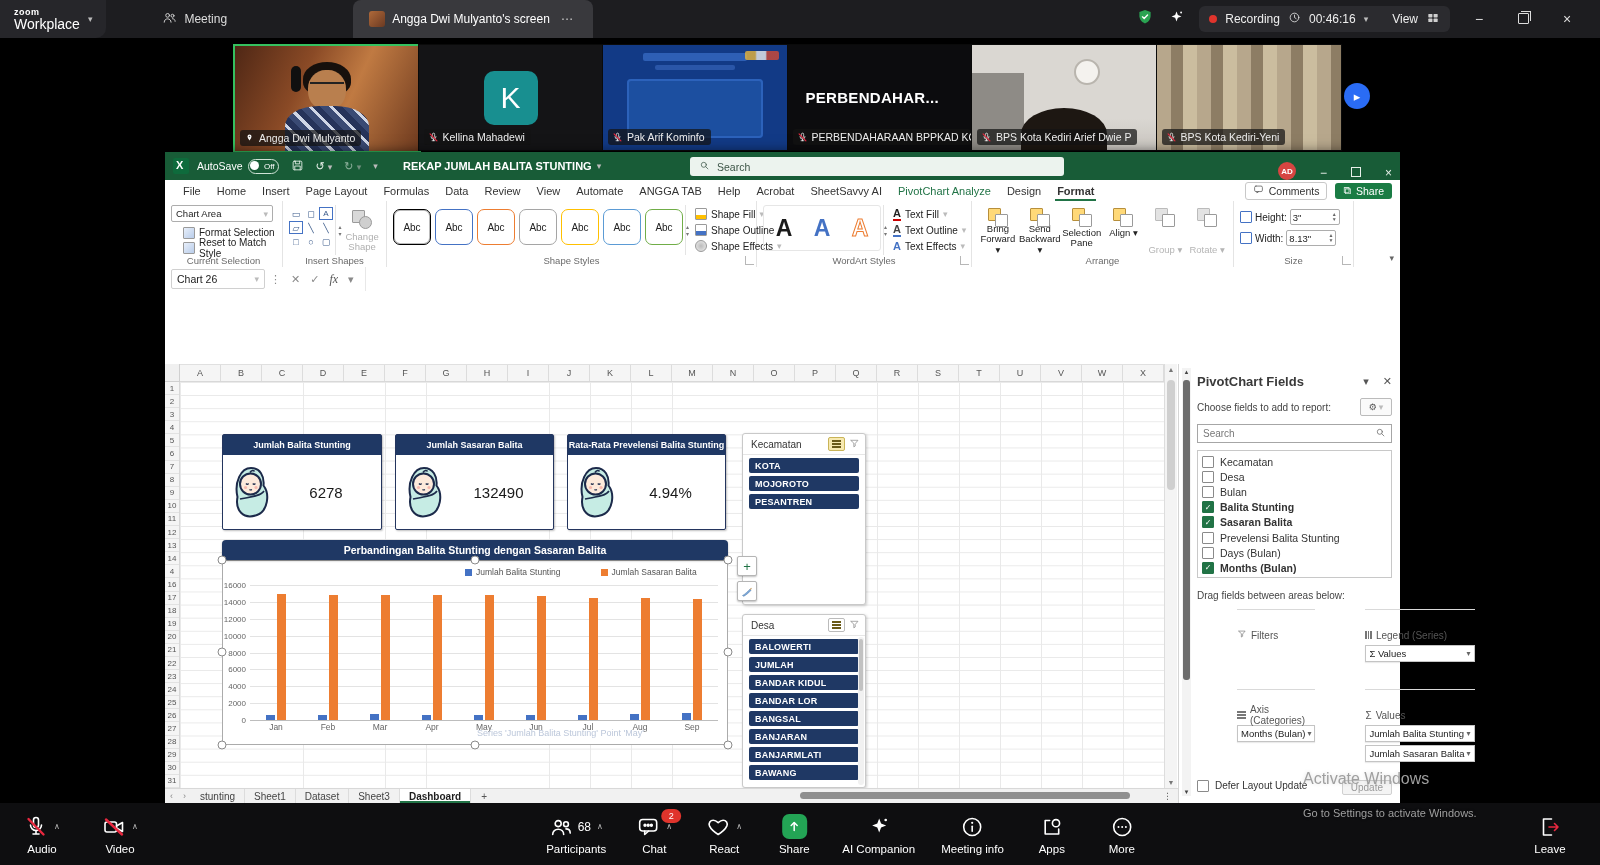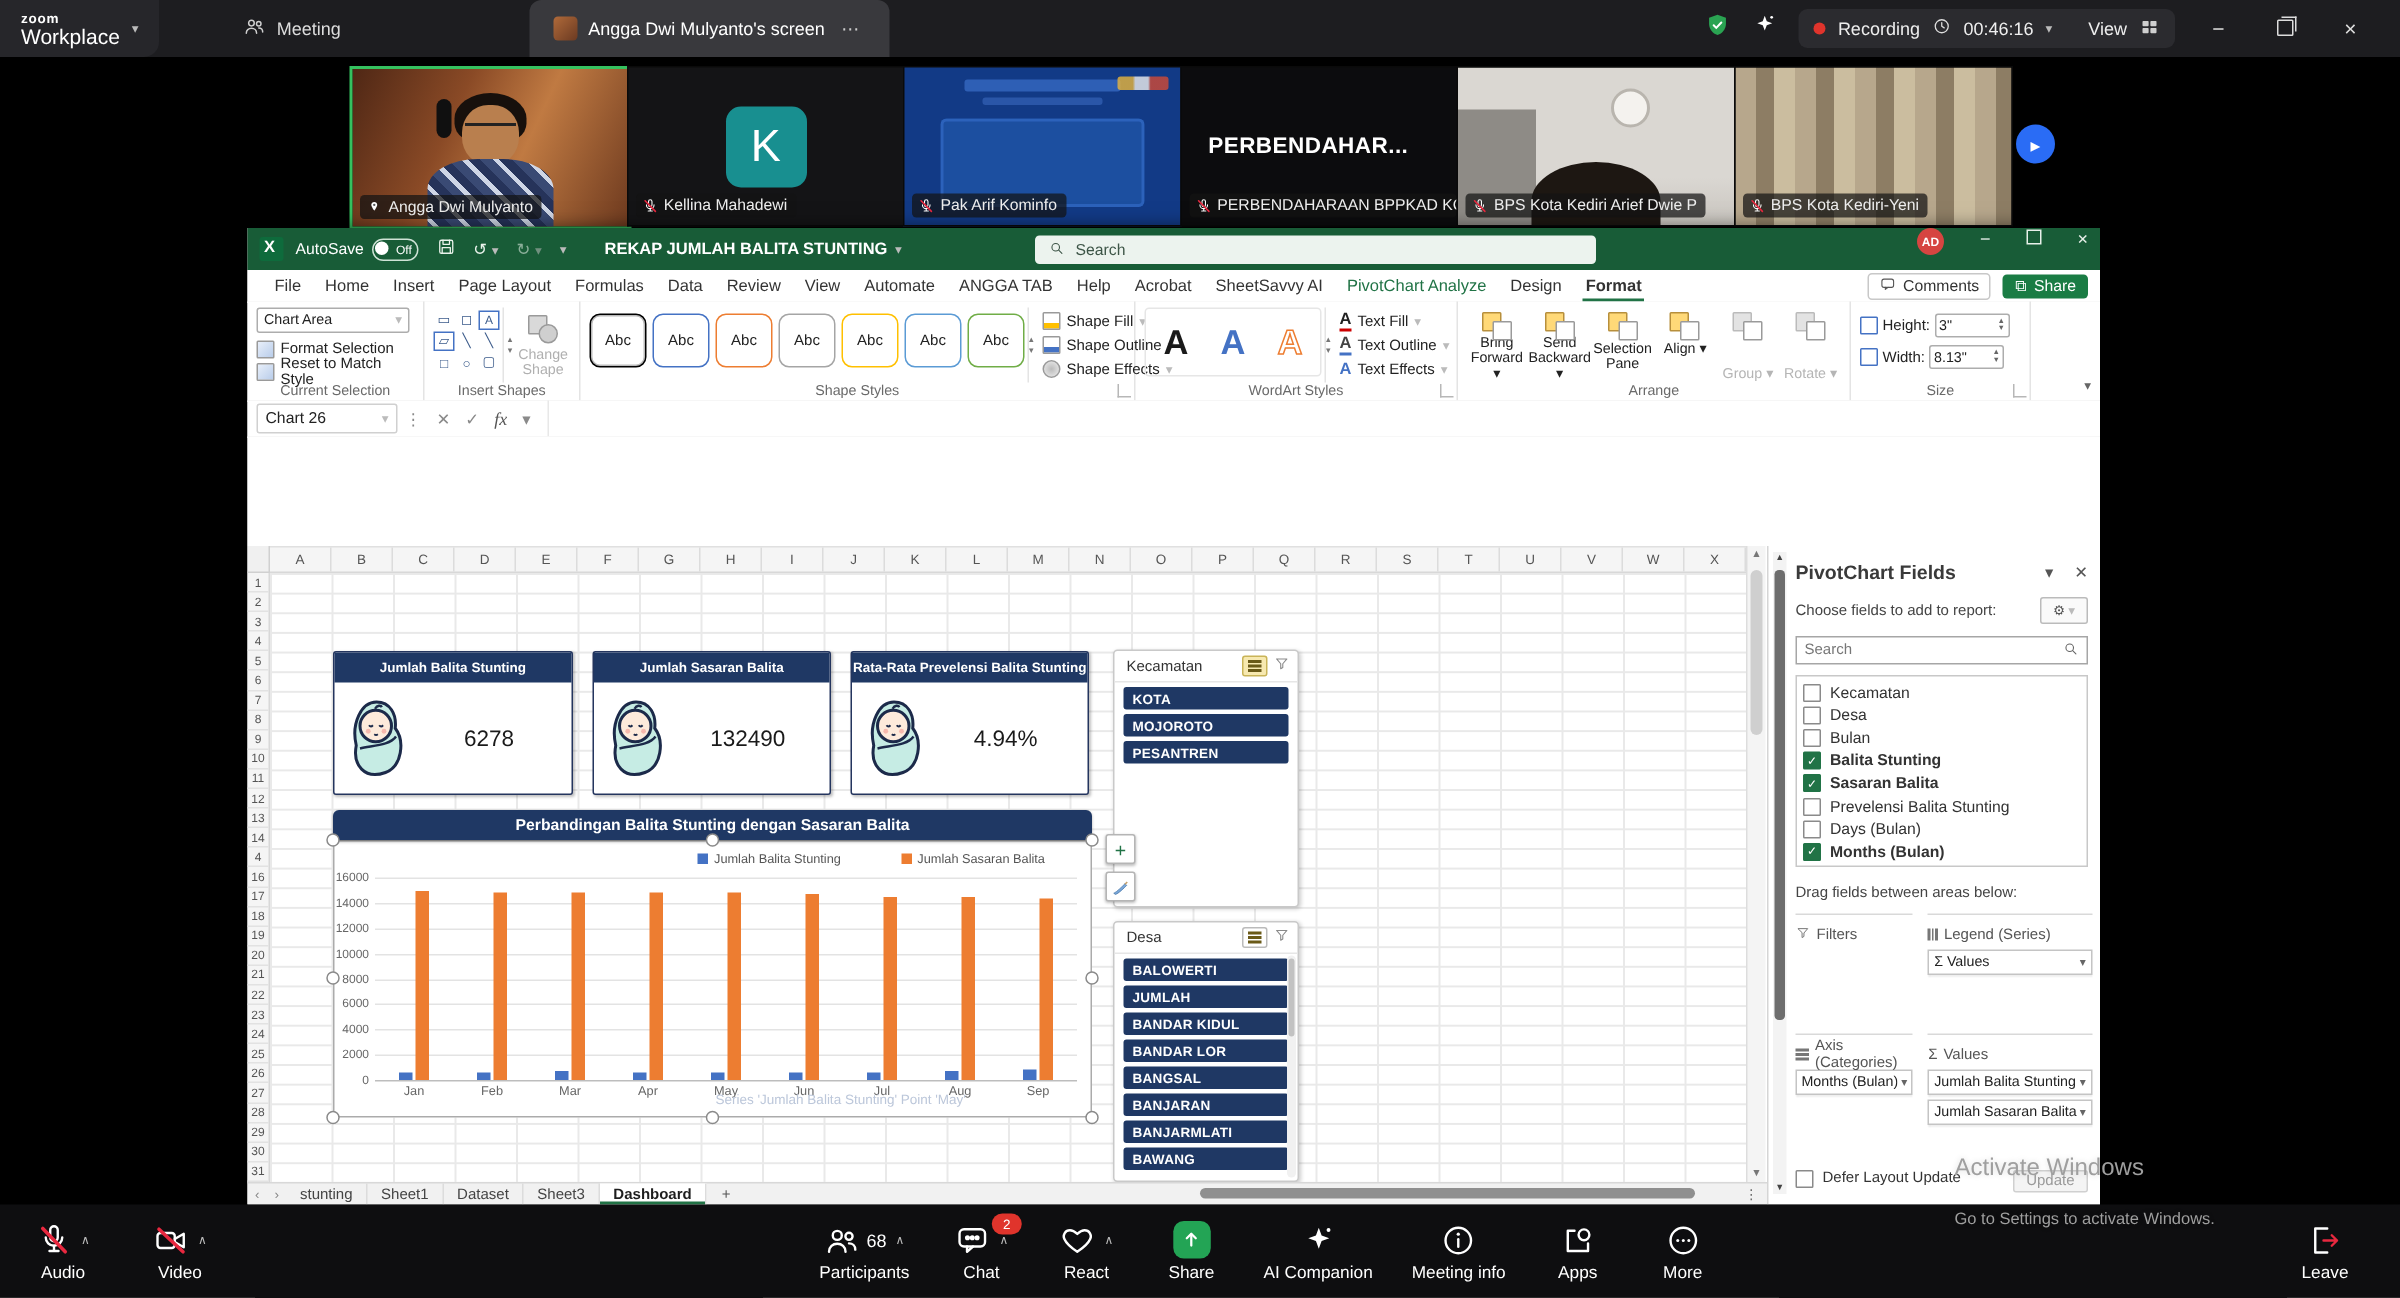--- a/index.html
+++ b/index.html
@@ -57,41 +57,41 @@
   .excel{position:absolute;left:165px;top:152px;width:1235px;height:651px;background:#fff;box-shadow:0 0 12px rgba(0,0,0,.6);}
   .xl-titlebar{position:absolute;left:0;top:0;width:100%;height:28px;background:#185c37;display:flex;align-items:center;color:#fff;}
   .xl-ic{width:16px;height:16px;margin:0 8px 0 8px;background:#0e6b3c;border-radius:2px;position:relative;}
   .xl-ic:before{content:"X";position:absolute;left:3px;top:1px;font-size:11px;font-weight:700;color:#fff;}
   .autosave{display:flex;align-items:center;gap:5px;font-size:10.5px;}
   .as-pill{width:26px;height:13px;border:1px solid #cfe3d6;border-radius:8px;position:relative;display:flex;align-items:center;justify-content:flex-end;padding-right:3px;font-size:8px;color:#fff;}
   .as-pill:before{content:"";position:absolute;left:1px;top:1px;width:9px;height:9px;border-radius:50%;background:#fff;}
   .qat{display:flex;align-items:center;gap:12px;margin-left:12px;font-size:11px;color:#eaf3ec;}
   .doc-title{position:absolute;left:238px;top:0;height:28px;display:flex;align-items:center;font-size:11px;font-weight:700;gap:5px;}
   .xl-search{position:absolute;left:525px;top:5px;width:365px;height:19px;background:#ecf3ee;border-radius:3px;display:flex;align-items:center;gap:7px;padding-left:9px;font-size:10.5px;color:#3d5547;}
-  .xl-tb-right{position:absolute;right:8px;top:0;height:28px;display:flex;align-items:flex-start;gap:24px;}
+  .xl-tb-right{position:absolute;right:8px;top:0;height:28px;display:flex;align-items:flex-end;gap:24px;}
   .ad-ava{width:18px;height:18px;border-radius:50%;background:#d64541;color:#fff;font-size:8px;font-weight:700;display:flex;align-items:center;justify-content:center;}
   .xl-win{color:#e8f0ea;font-size:12px;}
   .xl-restore{display:inline-block;width:8px;height:8px;border:1px solid #e8f0ea;}
 
   .xl-menubar{position:absolute;left:0;top:28px;width:100%;height:21px;background:#fff;border-bottom:1px solid #e6e6e6;display:flex;align-items:center;}
   .tabs{display:flex;align-items:center;height:100%;padding-left:10px;}
   .mtab{padding:0 8px;font-size:11px;color:#333;height:100%;display:flex;align-items:center;position:relative;white-space:nowrap;}
   .mtab.active{font-weight:700;}
   .mtab.active:after{content:"";position:absolute;left:6px;right:6px;bottom:0;height:2.5px;background:#217346;}
   .mtab.greentab{color:#217346;}
   .menubar-right{margin-left:auto;display:flex;align-items:center;gap:8px;padding-right:8px;}
   .comments-btn{display:flex;align-items:center;gap:5px;border:1px solid #c8c8c8;border-radius:3px;height:16px;padding:0 7px;font-size:10.5px;color:#333;background:#fff;}
   .share-btn{display:flex;align-items:center;gap:5px;border-radius:3px;height:16px;padding:0 8px;font-size:10.5px;color:#fff;background:#1a7c44;}
 
   .xl-ribbon{position:absolute;left:0;top:49px;width:100%;height:66px;background:#fff;border-bottom:1px solid #dcdcdc;display:flex;}
   .rgroup{position:relative;height:100%;border-right:1px solid #e4e4e4;box-sizing:border-box;padding:4px 6px 12px 6px;}
   .glabel{position:absolute;bottom:1px;left:0;width:100%;text-align:center;font-size:9.5px;color:#6a6a6a;}
   .launcher{position:absolute;right:2px;bottom:2px;width:8px;height:8px;border-left:1px solid #999;border-bottom:1px solid #999;transform:rotate(0deg);opacity:.7;}
   .cs-combo{width:92px;height:15px;border:1px solid #adadad;border-radius:2px;font-size:9.5px;color:#222;display:flex;align-items:center;justify-content:space-between;padding:0 4px;margin-bottom:3px;background:#fff;}
-  .cs-row{display:flex;align-items:center;gap:4px;font-size:10px;color:#222;height:15px;}
+  .cs-row{display:flex;align-items:center;gap:4px;font-size:10px;color:#222;height:15px;margin-left:12px;}
   .mini-ic{width:10px;height:10px;border:1px solid #9a9a9a;background:linear-gradient(135deg,#e8effa,#b9cdea);border-radius:1px;flex:none;}
   .shape-grid{display:grid;grid-template-columns:repeat(3,14px);grid-auto-rows:13px;gap:1px;margin-top:2px;}
   .shape-cell{display:flex;align-items:center;justify-content:center;font-size:9px;color:#3a5a8a;border:1px solid transparent;}
   .shape-scroll{display:flex;flex-direction:column;justify-content:center;align-items:center;width:10px;color:#777;font-size:6px;border-left:1px solid #e4e4e4;margin-left:2px;}
   .bigbtn{display:flex;flex-direction:column;align-items:center;justify-content:flex-start;width:44px;font-size:9.5px;color:#b0b0b0;text-align:center;line-height:1.1;padding-top:3px;}
   .bigbtn .bic{width:24px;height:22px;margin-bottom:2px;position:relative;}
   .abc-row{display:flex;align-items:center;gap:4px;height:44px;}
   .abc{width:38px;height:36px;border-radius:7px;background:#fff;display:flex;align-items:center;justify-content:center;font-size:10px;color:#222;box-sizing:border-box;}
   .wa-a{width:34px;height:36px;display:flex;align-items:center;justify-content:center;font-size:23px;font-weight:700;}
   .txt-stack{display:flex;flex-direction:column;justify-content:center;gap:2px;padding-left:6px;}
@@ -188,21 +188,21 @@
   .gearbtn{margin-left:auto;width:30px;height:16px;border:1px solid #bbb;border-radius:2px;display:flex;align-items:center;justify-content:center;gap:2px;font-size:9px;color:#555;background:#fafafa;}
   .psearch{margin-top:8px;height:17px;border:1px solid #a6a6a6;display:flex;align-items:center;padding:0 5px;color:#777;font-size:10px;}
   .psearch .sp{flex:1;}
   .fieldsbox{margin-top:7px;height:128px;border:1px solid #c8c8c8;padding:3px 0 0 4px;overflow:hidden;box-sizing:border-box;}
   .frow{display:flex;align-items:center;gap:6px;height:15.2px;font-size:10.5px;color:#333;}
   .cb{width:10px;height:10px;border:1px solid #8a8a8a;border-radius:1px;background:#fff;flex:none;display:flex;align-items:center;justify-content:center;}
   .cb.on{background:#217346;border-color:#217346;color:#fff;font-size:8px;}
   .frow.on{font-weight:700;}
   .draglabel{margin-top:12px;font-size:10px;color:#444;}
   .quad{margin-top:8px;display:grid;grid-template-columns:1fr 1fr;column-gap:10px;row-gap:8px;}
-  .qcell{border-top:1px solid #d9d9d9;padding-top:6px;height:72px;box-sizing:border-box;}
+  .qcell{border-top:1px solid #d9d9d9;padding-top:18px;height:72px;box-sizing:border-box;margin-left:40px;}
   .qhead{display:flex;align-items:center;gap:4px;font-size:10px;color:#555;height:14px;}
   .qbody{margin-top:3px;height:48px;}
   .chip{height:15px;border:1px solid #c4c4c4;background:#fff;display:flex;align-items:center;font-size:9.5px;color:#222;padding:0 3px;margin-bottom:3px;white-space:nowrap;overflow:hidden;box-shadow:0 1px 1px rgba(0,0,0,.08);}
   .chip .sp{flex:1;}
   .chip .dd{color:#666;font-size:8px;margin-left:2px;}
   .bars3{display:inline-flex;gap:1px;}
   .bars3 i{width:1.5px;height:8px;background:#777;}
   .lines3 i{display:block;width:9px;height:1.5px;background:#777;margin:1.5px 0;}
   .deferrow{position:absolute;left:0;bottom:8px;display:flex;gap:6px;width:100%;}
   .updatebtn{margin-left:auto;border:1px solid #d0d0d0;background:#f4f4f4;color:#9a9a9a;font-size:10px;padding:1px 8px;border-radius:2px;}

